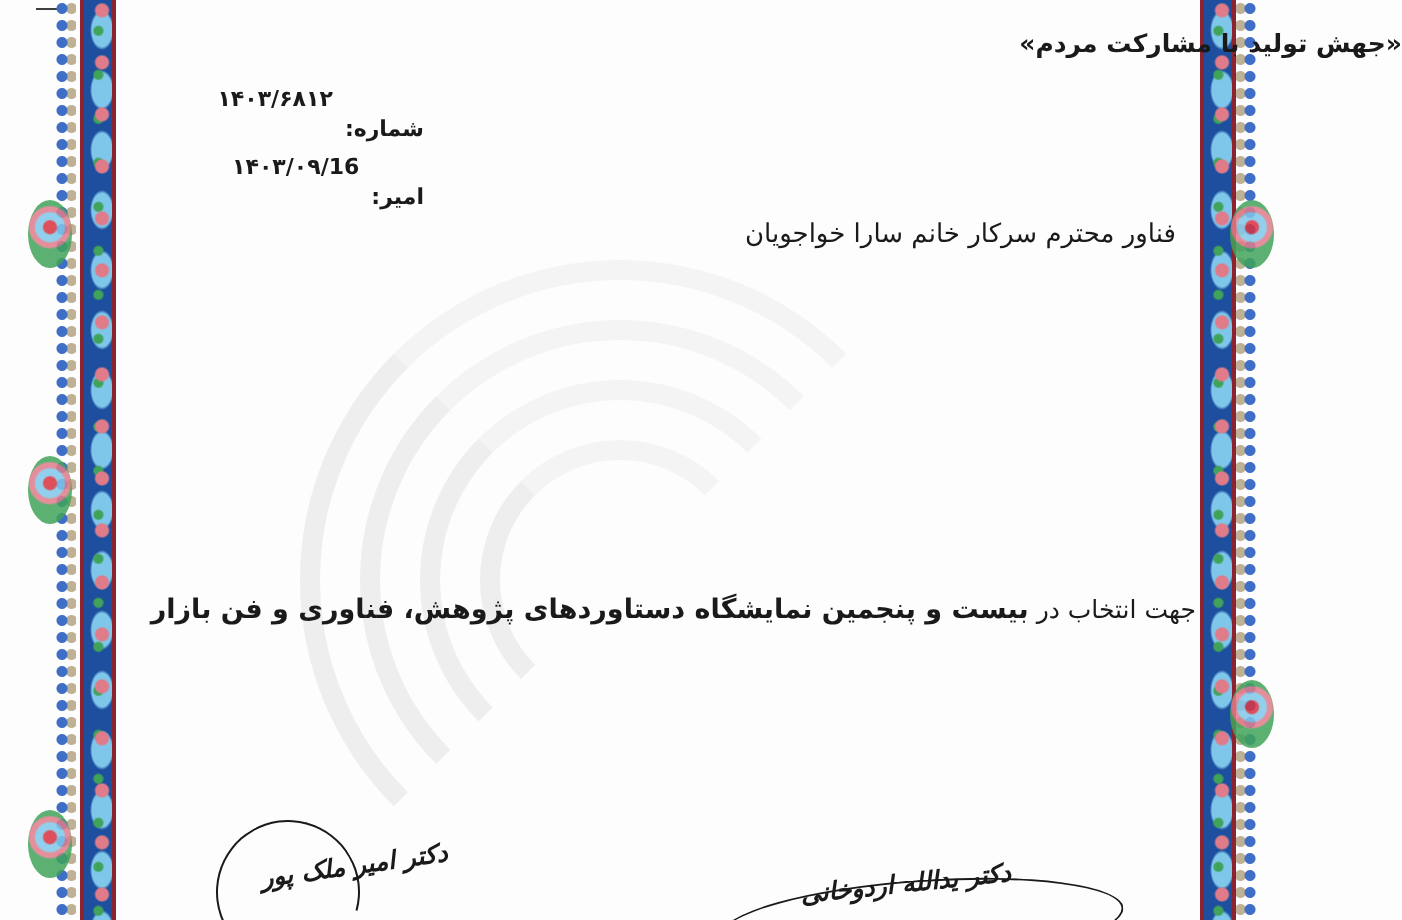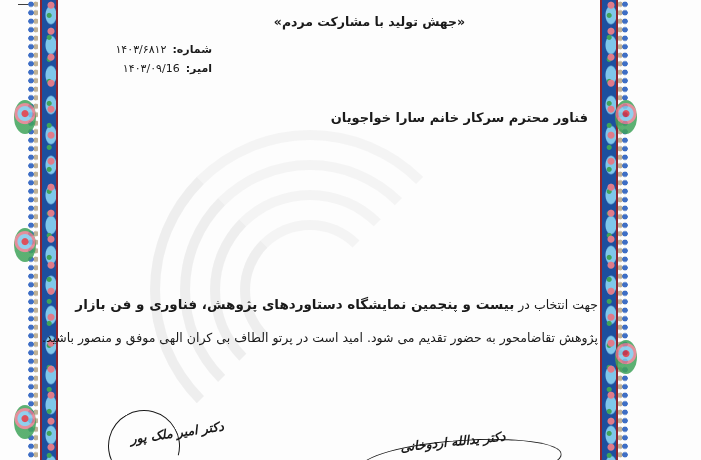--- a/index.html
+++ b/index.html
@@ -63,31 +63,31 @@
     position: absolute; border: 10px solid transparent;
     border-left-color: rgba(170,170,170,.18);
     border-top-color: rgba(170,170,170,.10);
     border-radius: 50%;
   }
 
   
   .rtl { direction: rtl; unicode-bidi: embed; }
   .slogan {
     position: absolute; top: 14px; left: 0; width: 701px;
-    text-align: center; font-size: 12.5px; font-weight: bold;
+    font-size: 12.5px; font-weight: bold;
     padding-left: 38px; box-sizing: border-box;
   }
   .meta { position: absolute; left: 92px; top: 40px; font-size: 11px; line-height: 19px; }
   .meta-row { display: flex; direction: rtl; gap: 6px; justify-content: flex-start; width: 120px; }
-  .meta-row .label { font-weight: bold; }
-  .meta-row .val { font-weight: normal; letter-spacing: .3px; }
+  .meta-row .label { font-weight: bold; margin-top: 15px; }
+  .meta-row .val { font-weight: bold; letter-spacing: .3px; }
 
   .recipient {
     position: absolute; top: 110px; right: 113px;
-    font-size: 13px; font-weight: bold;
+    font-size: 13px; font-weight: normal;
   }
   .intro {
     position: absolute; top: 162px; right: 102px;
     font-size: 12.5px;
   }
   .title {
     position: absolute; top: 210px; right: 103px;
     font-size: 15px; font-weight: bold; white-space: nowrap;
   }
   .body {
@@ -145,21 +145,20 @@
 
   <div class="recipient rtl">فناور محترم سرکار خانم سارا خواجویان</div>
 
 
 
   <div class="body rtl">
     <p>
       <span>جهت انتخاب در</span>
       <b>بیست و پنجمین نمایشگاه دستاوردهای پژوهش، فناوری و فن بازار</b>
     </p>
-    <p>پژوهش تقاضامحور به حضور تقدیم می شود. امید است در پرتو الطاف بی کران الهی موفق و منصور باشید.</p>
   </div>
 
   <div class="sig-swoosh" style="left:108px;top:410px;width:70px;height:70px;transform:rotate(-30deg)"></div>
   <div class="sig sig-left rtl">دکتر امیر ملک پور</div>
 
   <div class="sig-swoosh" style="left:360px;top:440px;width:200px;height:40px;transform:rotate(-4deg)"></div>
   <div class="sig sig-right rtl">دکتر یدالله اردوخانی</div>
 </div>
 
 </body></html>

